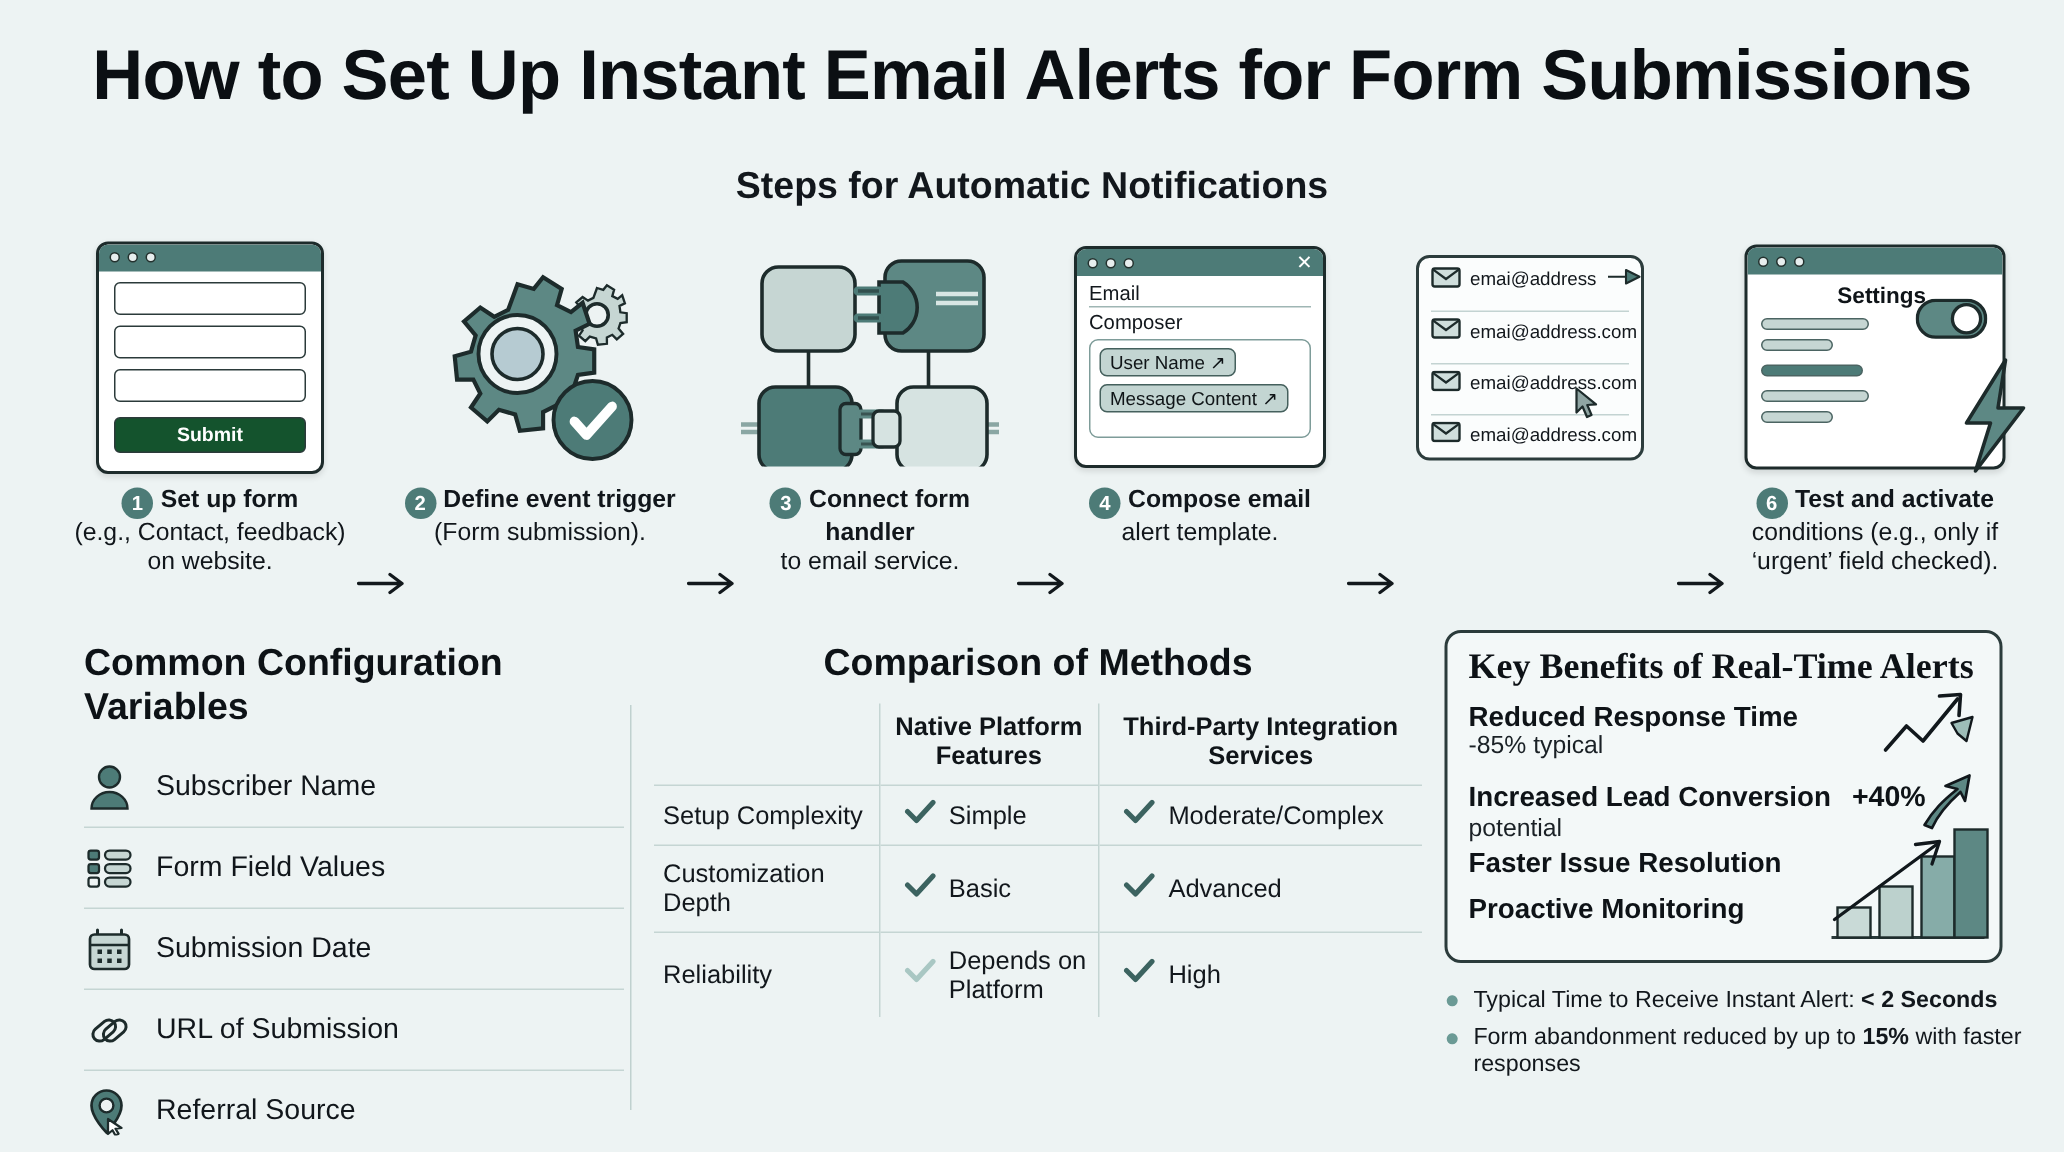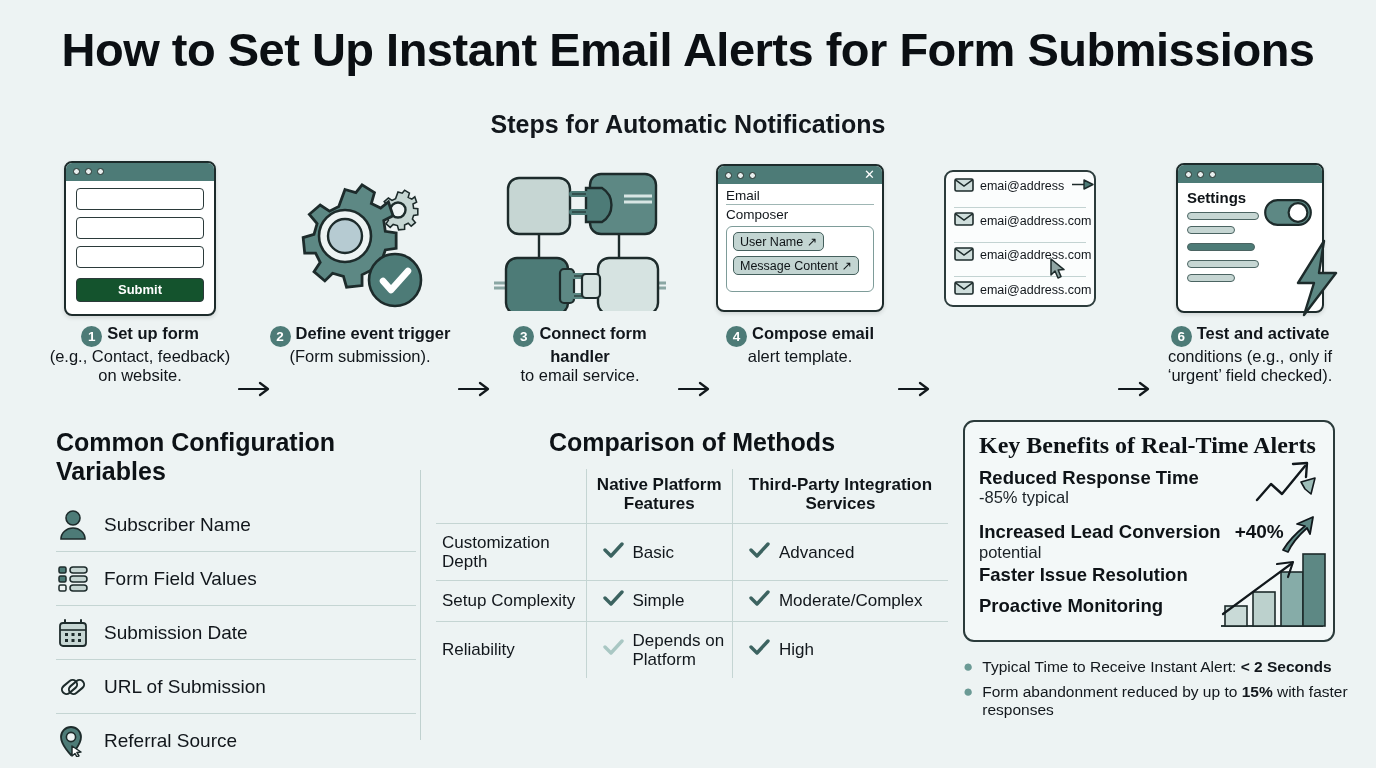--- a/index.html
+++ b/index.html
@@ -87,21 +87,21 @@
     width: 152px; height: 137px; background: #fbfdfd;
     border: 2px solid #2c3c3c; border-radius: 9px; padding: 6px 8px;
     display: flex; flex-direction: column; justify-content: space-between;
     position: relative;
   }
   .mail-row { display: flex; align-items: center; gap: 6px; font-size: 12.5px; color: #11161b; position: relative; }
   .mail-row + .mail-row { border-top: 1.4px solid #c3d3d2; padding-top: 4px; }
   .envelope { flex: 0 0 auto; }
 
   
-  .set-win { width: 148px; height: 150px; position: relative; }
+  .set-win { width: 174px; height: 150px; position: relative; text-align: center; }
   .set-title { font-size: 15px; font-weight: bold; margin: 6px 0 0 9px; color: #0f1418; }
   .set-bar { height: 8px; border-radius: 4px; margin: 6px 0 0 9px; border: 1.2px solid #4b6462; }
   .bolt { position: absolute; right: -22px; bottom: -8px; }
 
   
   .panel-title { font-size: 25px; font-weight: bold; color: #0d1216; }
 
   .vars { position: absolute; left: 56px; top: 428px; width: 360px; }
   .vars-list { margin-top: 12px; }
   .var-row {
@@ -463,54 +463,54 @@
     <table class="cmp-table">
       <thead>
         <tr>
           <th style="width:150px"></th>
           <th class="c2">Native Platform Features</th>
           <th class="c3">Third-Party Integration Services</th>
         </tr>
       </thead>
       <tbody>
         <tr>
+          <td class="rowhead">Setup Complexity</td>
+          <td class="c2 val">
+            <span class="cell-flex">
+              <span class="tick"><svg width="21" height="17" viewBox="0 0 21 17">
+                    <path d="M2,8 L8,14 L19,2" fill="none" stroke="#3c6360" stroke-width="3.4" stroke-linecap="round" stroke-linejoin="round"></path>
+                  </svg></span>
+              <span>Simple</span>
+            </span>
+          </td>
+          <td class="c3 val">
+            <span class="cell-flex">
+              <span class="tick"><svg width="21" height="17" viewBox="0 0 21 17">
+                    <path d="M2,8 L8,14 L19,2" fill="none" stroke="#3c6360" stroke-width="3.4" stroke-linecap="round" stroke-linejoin="round"></path>
+                  </svg></span>
+              <span>Moderate/Complex</span>
+            </span>
+          </td>
+        </tr>
+        <tr>
           <td class="rowhead">Customization Depth</td>
           <td class="c2 val">
             <span class="cell-flex">
               <span class="tick"><svg width="21" height="17" viewBox="0 0 21 17">
                     <path d="M2,8 L8,14 L19,2" fill="none" stroke="#3c6360" stroke-width="3.4" stroke-linecap="round" stroke-linejoin="round"></path>
                   </svg></span>
               <span>Basic</span>
             </span>
           </td>
           <td class="c3 val">
             <span class="cell-flex">
               <span class="tick"><svg width="21" height="17" viewBox="0 0 21 17">
                     <path d="M2,8 L8,14 L19,2" fill="none" stroke="#3c6360" stroke-width="3.4" stroke-linecap="round" stroke-linejoin="round"></path>
                   </svg></span>
               <span>Advanced</span>
-            </span>
-          </td>
-        </tr>
-        <tr>
-          <td class="rowhead">Setup Complexity</td>
-          <td class="c2 val">
-            <span class="cell-flex">
-              <span class="tick"><svg width="21" height="17" viewBox="0 0 21 17">
-                    <path d="M2,8 L8,14 L19,2" fill="none" stroke="#3c6360" stroke-width="3.4" stroke-linecap="round" stroke-linejoin="round"></path>
-                  </svg></span>
-              <span>Simple</span>
-            </span>
-          </td>
-          <td class="c3 val">
-            <span class="cell-flex">
-              <span class="tick"><svg width="21" height="17" viewBox="0 0 21 17">
-                    <path d="M2,8 L8,14 L19,2" fill="none" stroke="#3c6360" stroke-width="3.4" stroke-linecap="round" stroke-linejoin="round"></path>
-                  </svg></span>
-              <span>Moderate/Complex</span>
             </span>
           </td>
         </tr>
         <tr>
           <td class="rowhead">Reliability</td>
           <td class="c2 val">
             <span class="cell-flex">
               <span class="tick"><svg width="21" height="17" viewBox="0 0 21 17">
                     <path d="M2,8 L8,14 L19,2" fill="none" stroke="#a9c7c3" stroke-width="3.4" stroke-linecap="round" stroke-linejoin="round"></path>
                   </svg></span>

